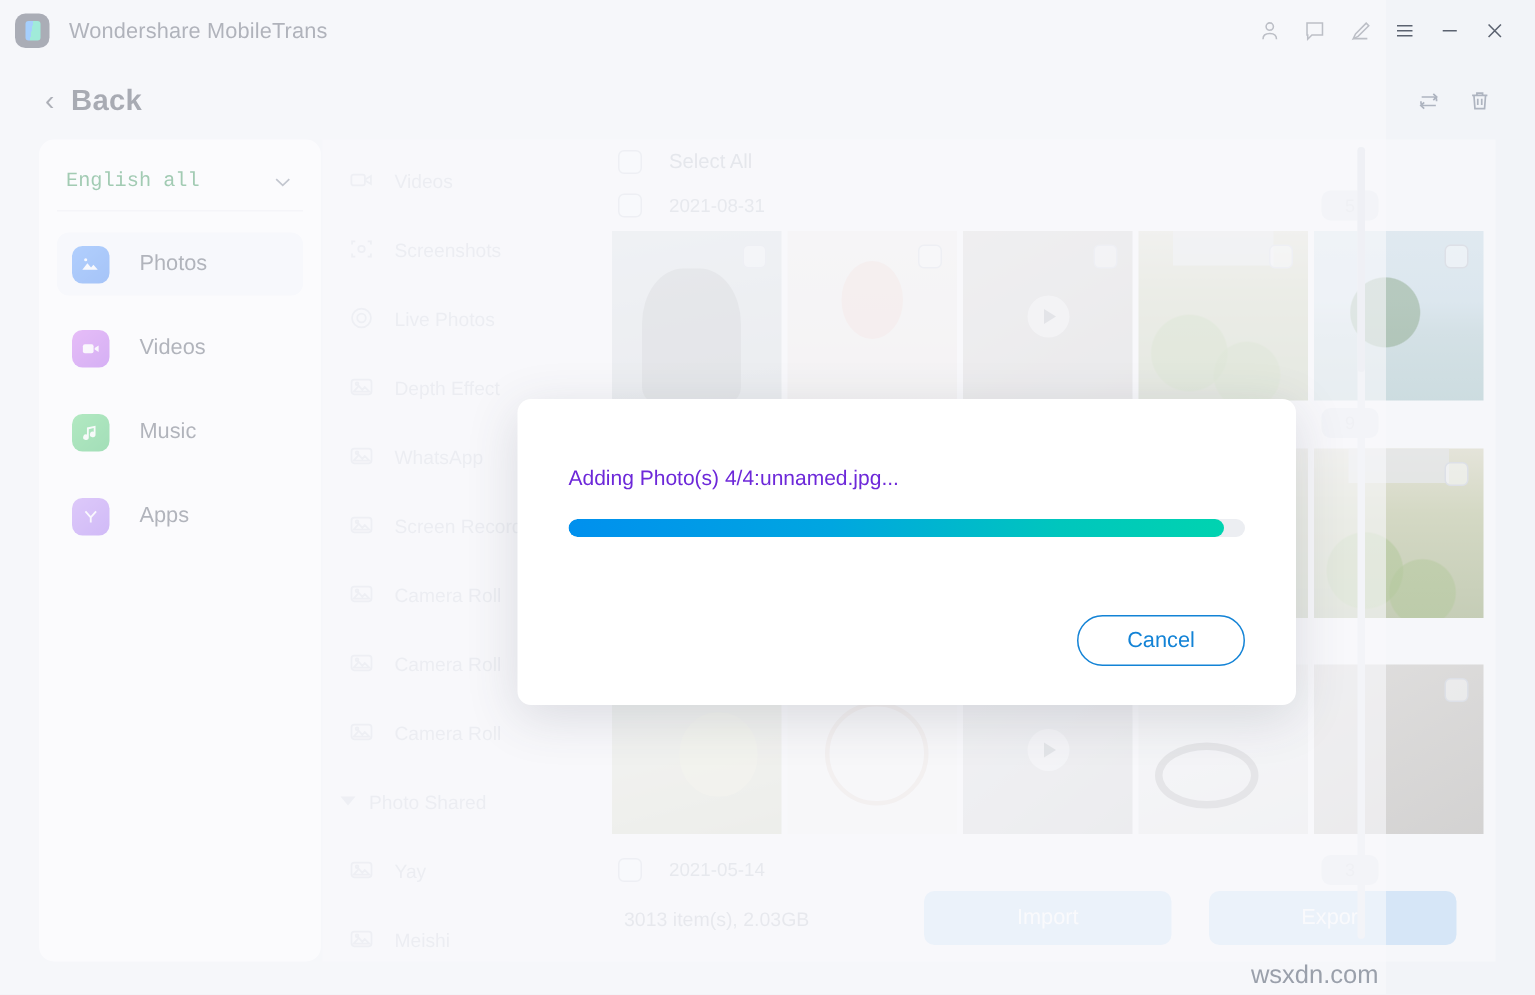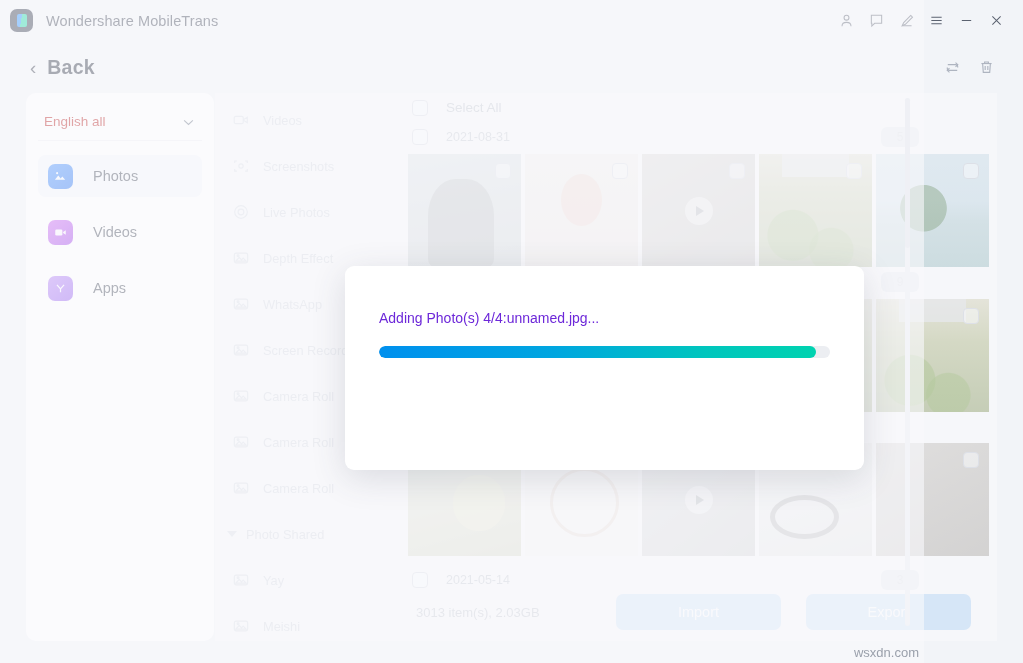--- a/index.html
+++ b/index.html
@@ -70,21 +70,21 @@
     width: 188px; height: 548px;
     background: #ffffff;
     border-radius: 10px;
     padding: 10px 12px 0 12px;
   }
   .lang-select {
     height: 38px; display: flex; align-items: center;
     padding: 0 8px 0 6px;
     border-bottom: 1px solid #eef0f4;
   }
-  .lang-select .lbl { font-size: 13.5px; color: #b91c1c; flex: 1; }
+  .lang-select .lbl { font-size: 13.5px; color: #15803d; flex: 1; font-family: Liberation Mono, monospace; }
   .lang-select .chev { color: #6a7486; font-size: 11px; }
   .nav-item {
     height: 42px; margin-top: 14px;
     display: flex; align-items: center;
     border-radius: 8px;
     padding: 0 10px;
     gap: 20px;
   }
   .nav-item:first-of-type { margin-top: 13px; }
   .nav-item.active { background: #f3f6fb; }
@@ -282,21 +282,21 @@
     background: #ffffff;
     border: 1px solid #1383d6;
     color: #1383d6; font-size: 14.5px;
     display: flex; align-items: center; justify-content: center;
     font-family: "Liberation Sans", sans-serif;
   }
 
   
   .watermark {
     position: absolute; right: 5px; bottom: 3px;
-    font-size: 13px; color: #9aa0ab;
+    font-size: 17px; color: #9aa0ab;
   }
 </style>
 </head>
 <body>
 
 <div id="app">
 
   <div class="titlebar">
     <div class="app-logo">
       <div class="glyph"></div>
@@ -386,20 +386,28 @@
       <span class="nav-ic ic-videos">
         <svg width="15" height="15" viewBox="0 0 16 16" fill="#fff" opacity=".95">
           <rect x="2.4" y="4.8" width="7.6" height="6.4" rx="1.4"></rect>
           <path d="M10.8 7.4 13.6 5.6v4.8l-2.8-1.8z"></path>
         </svg>
       </span>
       <span class="nav-label">Videos</span>
     </div>
 
 
+    <div class="nav-item">
+      <span class="nav-ic ic-music">
+        <svg width="15" height="15" viewBox="0 0 16 16" fill="#fff" opacity=".95">
+          <path d="M11.4 3v6.2a2 2 0 1 1-1.3-1.9V4.6L6.6 5.5v5.7a2 2 0 1 1-1.3-1.9V4.3z"></path>
+        </svg>
+      </span>
+      <span class="nav-label">Music</span>
+    </div>
 
     <div class="nav-item">
       <span class="nav-ic ic-apps">
         <svg width="15" height="15" viewBox="0 0 16 16" fill="none" stroke="#fff" stroke-width="1.3" opacity=".95">
           <path d="M4.2 4.2 8 8.4l3.8-4.2M8 8.4v3.6"></path>
         </svg>
       </span>
       <span class="nav-label">Apps</span>
     </div>
   </div>
@@ -613,16 +621,19 @@
   <div class="scrollbar">
     <div class="scrollthumb"></div>
   </div>
 
   <div class="modal-veil"></div>
   <div class="modal">
     <div class="modal-msg">Adding Photo(s) 4/4:unnamed.jpg...</div>
     <div class="prog-track">
       <div class="prog-fill" id="prog-fill" style="width: 97%;"></div>
     </div>
+    <div class="modal-foot">
+      <button class="cancel-btn">Cancel</button>
+    </div>
   </div>
 
   <div class="watermark">wsxdn.com</div>
 </div>
 
 </body></html>

